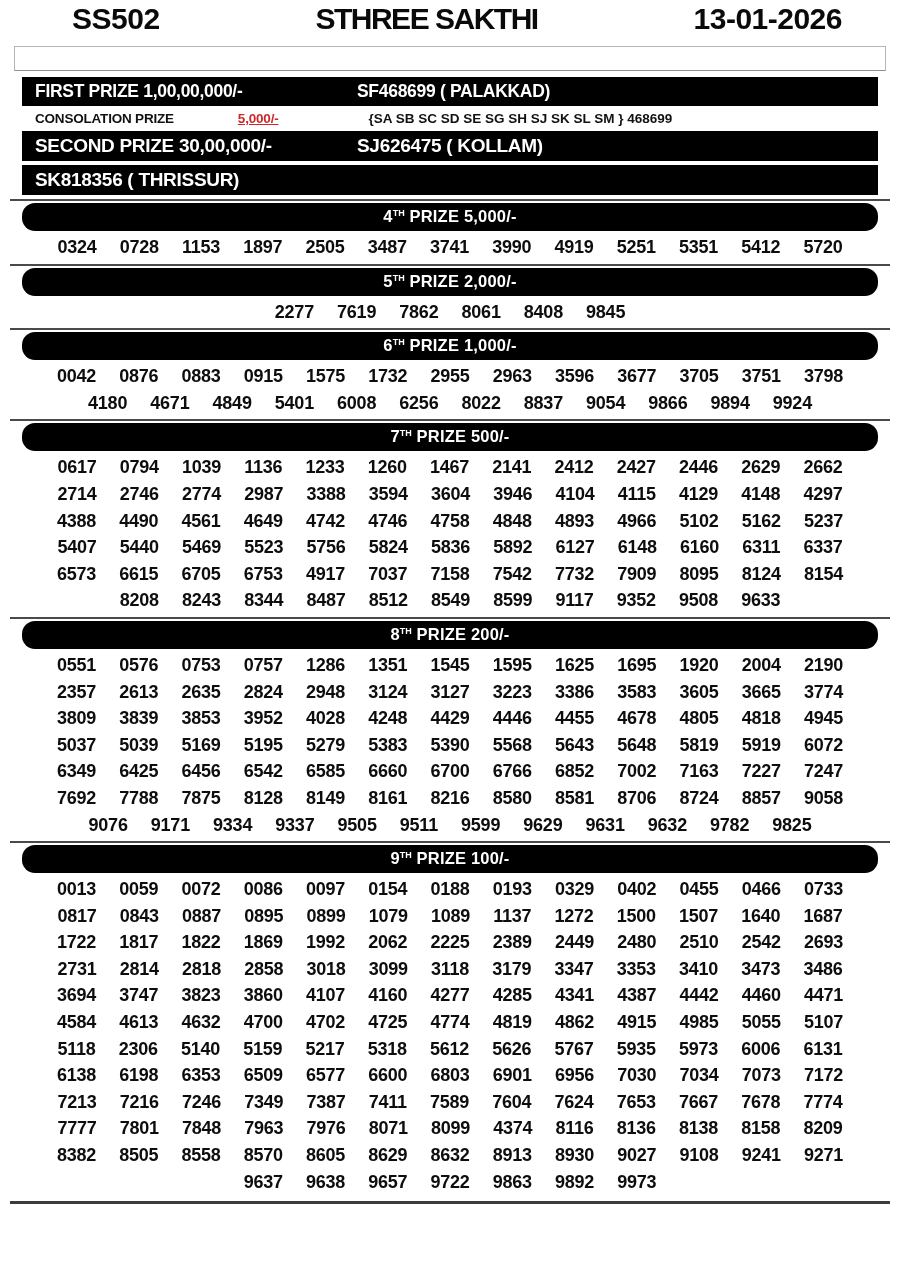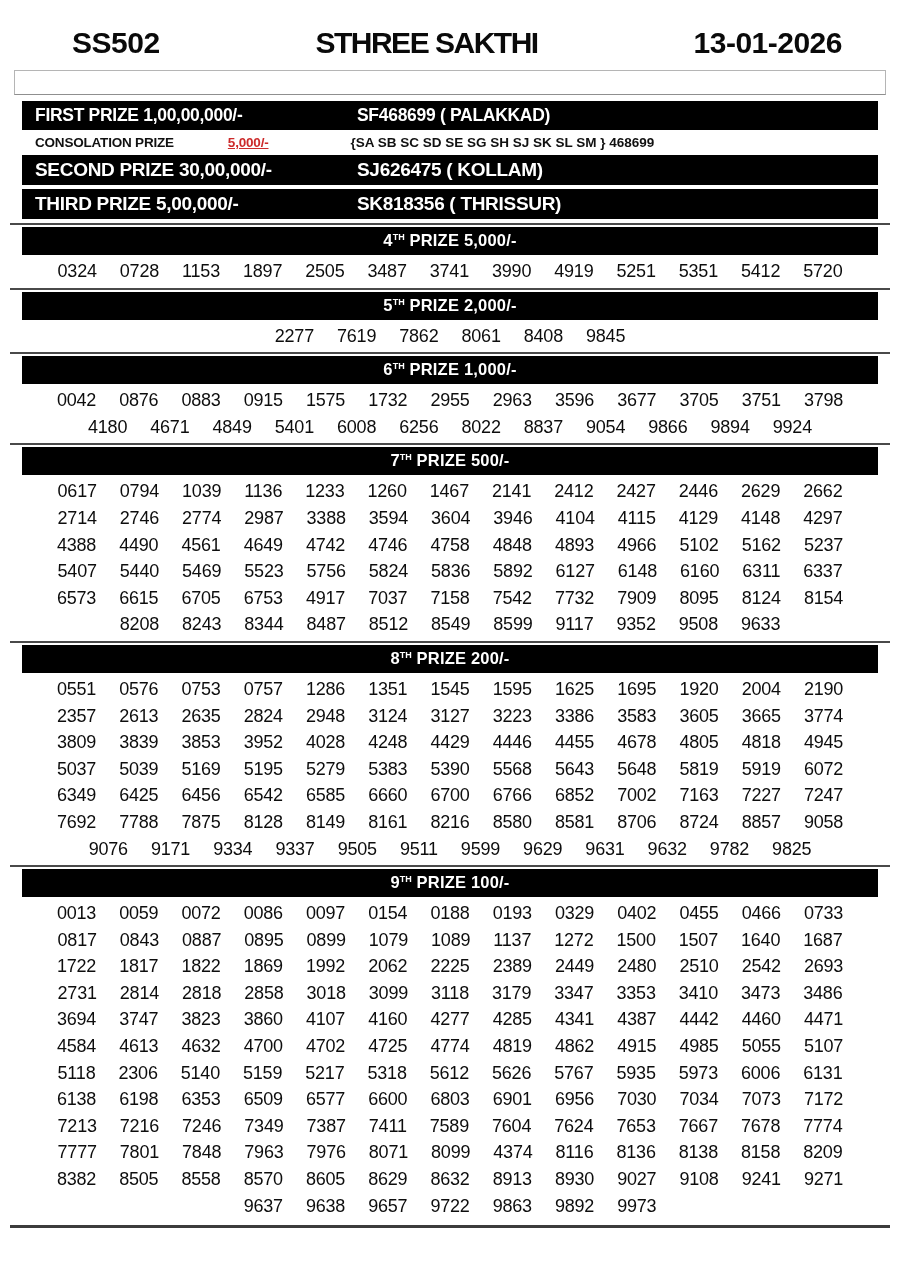--- a/index.html
+++ b/index.html
@@ -4,53 +4,53 @@
 <style>
   * { margin: 0; padding: 0; box-sizing: border-box; }
   html, body { background: #ffffff; }
   .page {
     width: 900px; height: 1273px; margin: 0 auto; background: #ffffff;
     font-family: "Liberation Sans", sans-serif; overflow: hidden; position: relative;
   }
   
   .masthead {
     display: flex; justify-content: space-between; align-items: baseline;
-    padding: 26px 58px 6px 72px;
+    padding: 2px 58px 6px 72px;
     font-weight: bold; font-size: 30px; letter-spacing: -0.5px; color: #0a0a0a;
   }
   .masthead .m-title { letter-spacing: -1.5px; }
   .blank-box {
     margin: 4px 14px 6px 14px; height: 25px;
     background: #ffffff; border: 1px solid #b5b5b5; border-bottom-color: #8f8f8f;
   }
   
   .bar {
     background: #000000; color: #ffffff; font-weight: bold;
     margin: 4px 22px; padding: 4px 13px; display: flex; align-items: flex-start;
     font-size: 17.5px; letter-spacing: -0.3px;
   }
   .bar .p-label { flex: 0 0 322px; }
   .bar.tall { padding: 4px 13px; font-size: 19px; }
   .consolation {
     margin: 2px 22px; padding: 1px 13px; display: flex; align-items: center;
     font-weight: bold; font-size: 13.5px; color: #111111; letter-spacing: -0.2px; gap: 44px;
   }
-  .consolation .c-amount { margin: 0 10px 0 10px; text-decoration: underline; }
-  .consolation .c-series { margin-left: 28px; letter-spacing: 0; }
+  .consolation .c-amount { margin: 0 10px 0 20px; text-decoration: underline; }
+  .consolation .c-series { margin-left: 36px; letter-spacing: 0; }
   
   .rule { border-top: 2px solid #4a4a4a; margin: 3px 10px 2px 10px; height: 0; }
   .rule-end { border-top: 3px solid #3c3c3c; margin-top: 6px; }
   .section-bar {
     background: #000000; color: #ffffff; font-weight: bold; text-align: center;
-    margin: 2px 22px 3px 22px; padding: 4px 0 5px 0; font-size: 16.5px; letter-spacing: 0.2px;
+    margin: 2px 22px 3px 22px; padding: 4px 0 5px 0; font-size: 16.5px; letter-spacing: 0.2px; border-radius: 13px;
   }
   .section-bar sup { font-size: 9px; vertical-align: super; letter-spacing: 0; }
   .num-row {
     display: flex; justify-content: center; gap: 23px;
-    font-weight: normal; font-size: 18px; line-height: 26.6px; color: #0d0d0d;
+    font-weight: bold; font-size: 18px; line-height: 26.6px; color: #0d0d0d;
     letter-spacing: -0.2px;
   }
 </style>
 </head>
 <body>
 
 <div class="page">
 
   <div class="masthead">
     <span class="m-code">SS502</span>
@@ -70,21 +70,20 @@
     <span class="c-amount" id="consolation-amount" style="color: rgb(204, 42, 42);">5,000/-</span>
     <span class="c-series">{SA SB SC SD SE SG SH SJ SK SL SM } 468699</span>
   </div>
 
   <div class="bar tall">
     <span class="p-label">SECOND PRIZE 30,00,000/-</span>
     <span class="p-ticket">SJ626475 ( KOLLAM)</span>
   </div>
 
   <div class="bar tall">
-    <span class="p-label">THIRD PRIZE 5,00,000/-</span>
     <span class="p-ticket">SK818356 ( THRISSUR)</span>
   </div>
 
   <div>
       <div class="rule"></div>
       <div class="section-bar"><span>4</span><sup>TH</sup><span> PRIZE 5,000/-</span></div>
       <div class="num-row">
         <span class="num">0324</span>
         <span class="num">0728</span>
         <span class="num">1153</span>

